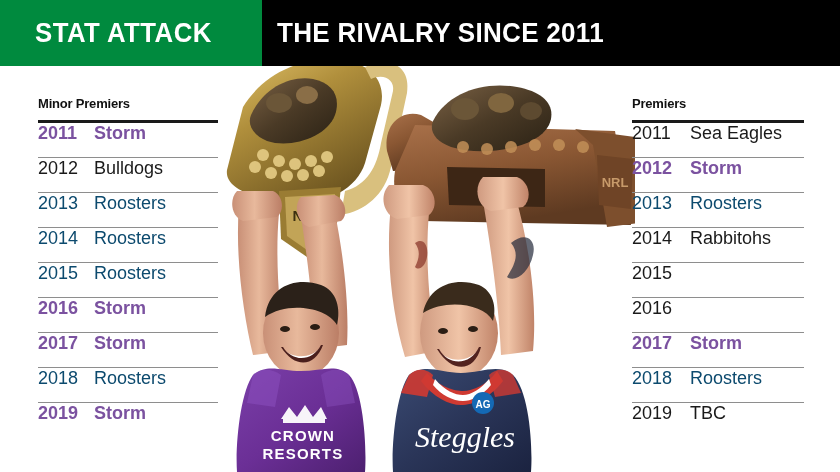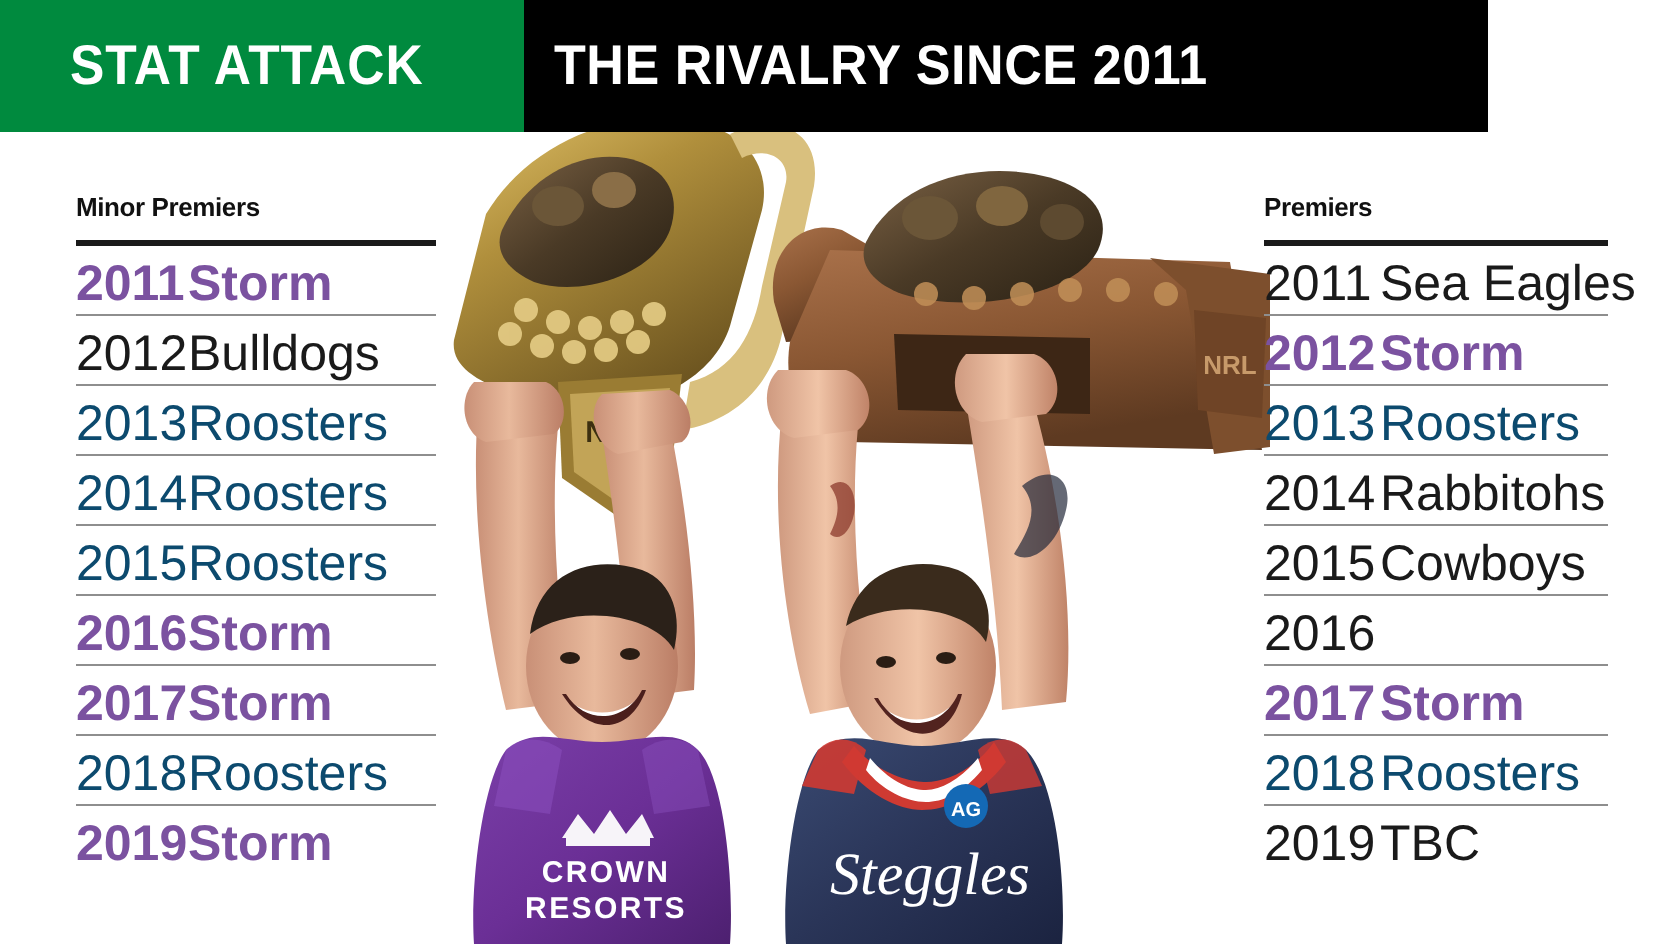--- a/index.html
+++ b/index.html
@@ -5,21 +5,21 @@
   * { margin:0; padding:0; box-sizing:border-box; }
   html,body { width:840px; height:472px; overflow:hidden; }
   body {
     font-family:"Liberation Sans", sans-serif;
     background:#ffffff;
     position:relative;
   }
 
   
   #header {
-    position:absolute; left:0; top:0; width:744px; height:66px;
+    position:absolute; left:0; top:0; width:840px; height:66px;
     background:#000000; z-index:40; display:flex; align-items:stretch;
   }
   #brand-box {
     width:262px; background:#008a3e;
     display:flex; align-items:center; padding-left:35px;
   }
   #brand-label {
     color:#ffffff; font-weight:bold; font-size:28px;
     letter-spacing:0.5px; transform:scaleX(0.92); transform-origin:left center;
     white-space:nowrap;
@@ -44,22 +44,22 @@
   #col-prem  { left:632px; width:172px; }
 
   .col-title {
     font-size:13px; font-weight:bold; color:#111111;
     letter-spacing:-0.2px; line-height:24px; white-space:nowrap;
   }
   .rule-heavy { height:3px; background:#1a1a1a; margin-top:4px; }
   .rule-light { height:1px; background:#8e8e8e; }
 
   .row {
-    display:flex; align-items:flex-end; height:34px;
-    font-size:25px; white-space:nowrap;
+    display:flex; align-items:flex-start; height:34px;
+    font-size:18px; white-space:nowrap;
   }
   .row .yr { width:56px; flex:0 0 56px; }
   #col-prem .row .yr { width:58px; flex:0 0 58px; }
   .row .tm { flex:1; }
 
   .row.storm    { color:#7b52a0; font-weight:bold; }
   .row.roosters { color:#0c4a6e; font-weight:normal; }
   .row.other    { color:#1a1a1a; font-weight:normal; }
 </style>
 </head>
@@ -308,21 +308,20 @@
         <span class="tm">Roosters</span>
       </div>
       <div class="rule-light"></div>
       <div class="row other">
         <span class="yr">2014</span>
         <span class="tm">Rabbitohs</span>
       </div>
       <div class="rule-light"></div>
       <div class="row other">
         <span class="yr">2015</span>
-        <span class="tm">Cowboys</span>
       </div>
       <div class="rule-light"></div>
       <div class="row other">
         <span class="yr">2016</span>
       </div>
       <div class="rule-light"></div>
       <div class="row storm">
         <span class="yr">2017</span>
         <span class="tm">Storm</span>
       </div>

